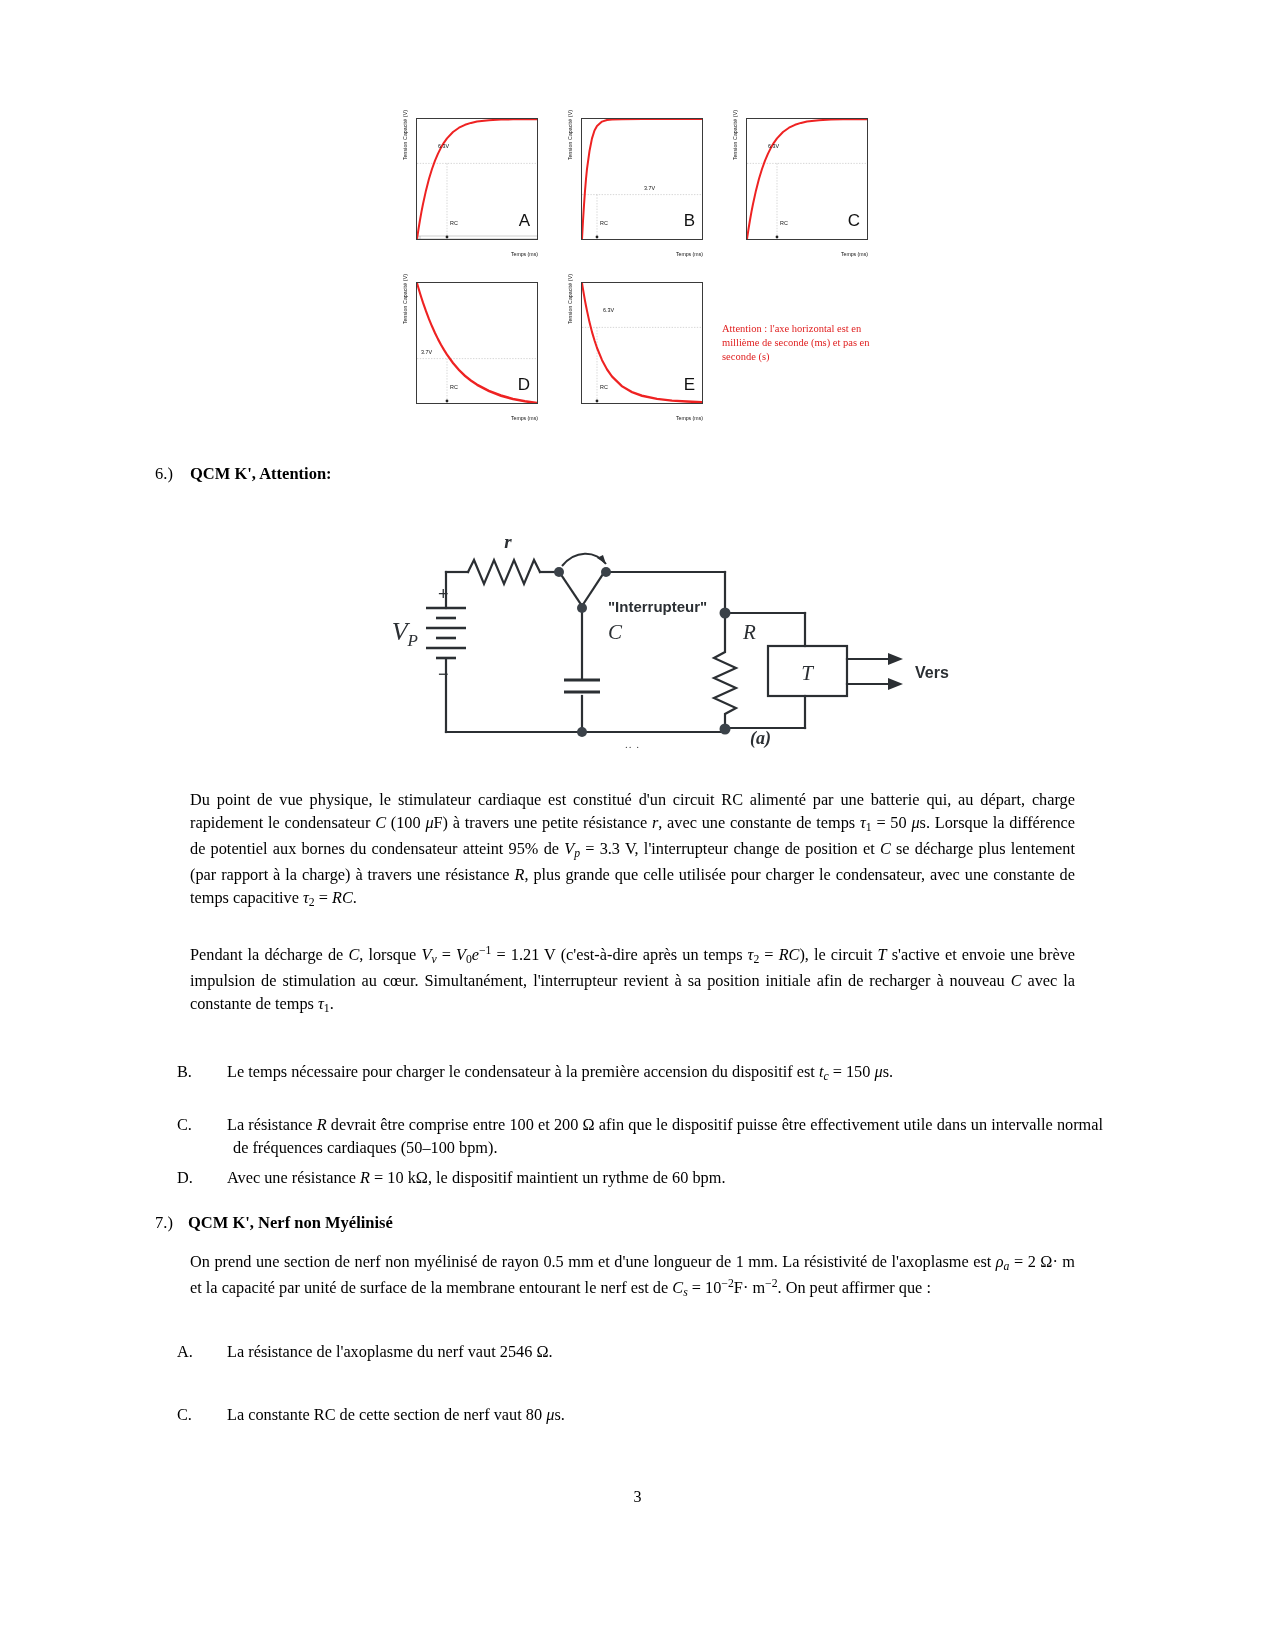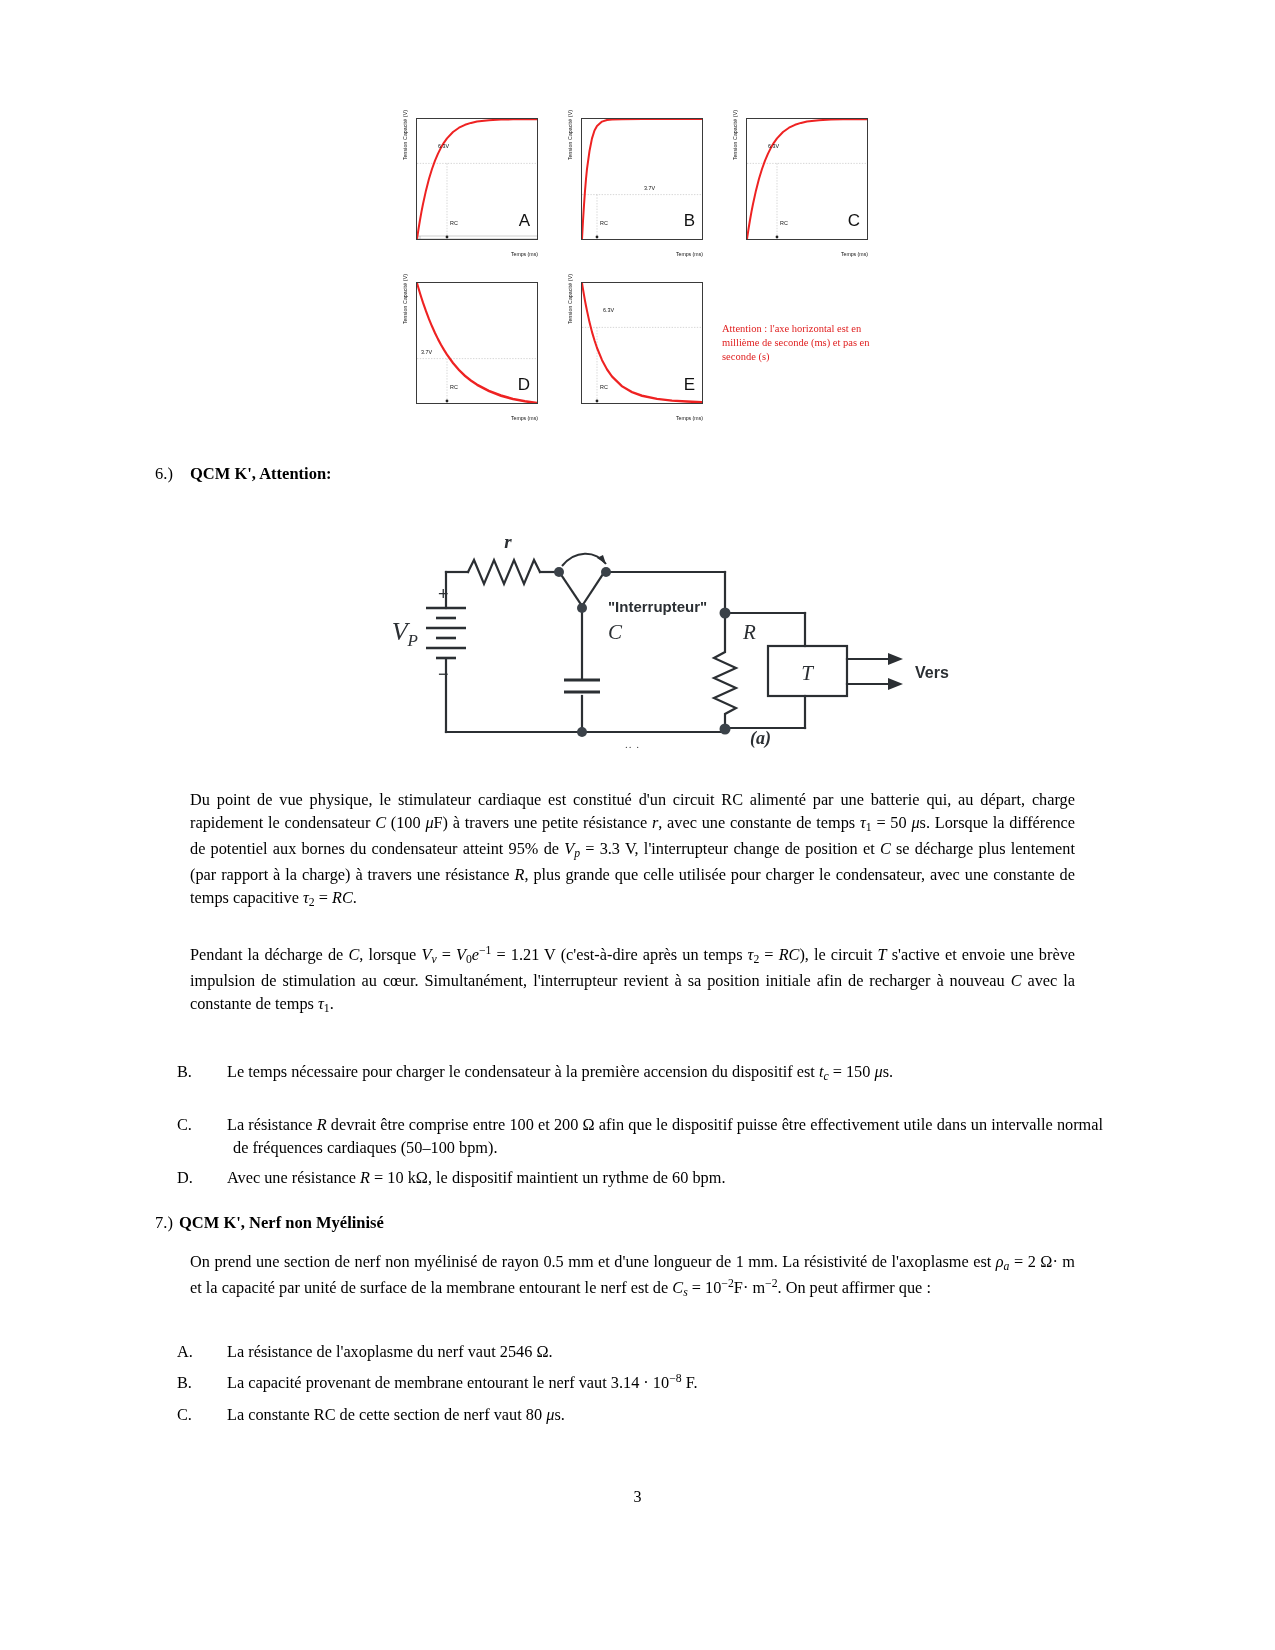--- a/index.html
+++ b/index.html
@@ -438,22 +438,21 @@
   <div class="dots">.. .</div>
 
   <div class="para" style="top:788px;">Du point de vue physique, le stimulateur cardiaque est constitué d'un circuit RC alimenté par une batterie qui, au départ, charge rapidement le condensateur <i class="m">C</i> (100 <i class="m">μ</i>F) à travers une petite résistance <i class="m">r</i>, avec une constante de temps <i class="m">τ</i><span class="sub">1</span> = 50 <i class="m">μ</i>s. Lorsque la différence de potentiel aux bornes du condensateur atteint 95% de <i class="m">V<span class="sub">p</span></i> = 3.3 V, l'interrupteur change de position et <i class="m">C</i> se décharge plus lentement (par rapport à la charge) à travers une résistance <i class="m">R</i>, plus grande que celle utilisée pour charger le condensateur, avec une constante de temps capacitive <i class="m">τ</i><span class="sub">2</span> = <i class="m">RC</i>.</div>
   <div class="para" style="top:943px;">Pendant la décharge de <i class="m">C</i>, lorsque <i class="m">V<span class="sub">v</span></i> = <i class="m">V</i><span class="sub">0</span><i class="m">e</i><span class="sup">−1</span> = 1.21 V (c'est-à-dire après un temps <i class="m">τ</i><span class="sub">2</span> = <i class="m">RC</i>), le circuit <i class="m">T</i> s'active et envoie une brève impulsion de stimulation au cœur. Simultanément, l'interrupteur revient à sa position initiale afin de recharger à nouveau <i class="m">C</i> avec la constante de temps <i class="m">τ</i><span class="sub">1</span>.</div>
 
   <div class="opt" style="top:1060px;"><span class="lbl">B.</span><span>Le temps nécessaire pour charger le condensateur à la première accension du dispositif est <i class="m">t<span class="sub">c</span></i> = 150 <i class="m">μ</i>s.</span></div>
   <div class="opt" style="top:1113px;"><span class="lbl">C.</span><span>La résistance <i class="m">R</i> devrait être comprise entre 100 et 200 Ω afin que le dispositif puisse être effectivement utile dans un intervalle normal de fréquences cardiaques (50–100 bpm).</span></div>
   <div class="opt" style="top:1166px;"><span class="lbl">D.</span><span>Avec une résistance <i class="m">R</i> = 10 kΩ, le dispositif maintient un rythme de 60 bpm.</span></div>
 
   <div class="q-num" style="left:155px; top:1213px;">7.)</div>
-  <div class="q-heading" style="left:179px; top:1213px;">QCM K', Nerf non Myélinisé</div>
+  <div class="q-heading" style="left:188px; top:1213px;">QCM K', Nerf non Myélinisé</div>
 
   <div class="para" style="top:1250px;">On prend une section de nerf non myélinisé de rayon 0.5 mm et d'une longueur de 1 mm. La résistivité de l'axoplasme est <i class="m">ρ<span class="sub">a</span></i> = 2 Ω· m et la capacité par unité de surface de la membrane entourant le nerf est de <i class="m">C<span class="sub">s</span></i> = 10<span class="sup">−2</span>F· m<span class="sup">−2</span>. On peut affirmer que :</div>
 
   <div class="opt" style="top:1340px;"><span class="lbl">A.</span><span>La résistance de l'axoplasme du nerf vaut 2546 Ω.</span></div>
-  <div class="opt" style="top:1371px;"><span class="lbl">B.</span><span>La capacité provenant de membrane entourant le nerf vaut 3.14 · 10<span class="sup">−8</span> F.</span></div>
   <div class="opt" style="top:1403px;"><span class="lbl">C.</span><span>La constante RC de cette section de nerf vaut 80 <i class="m">μ</i>s.</span></div>
 
   <div class="pageno">3</div>
 </div>
 
 </body></html>

